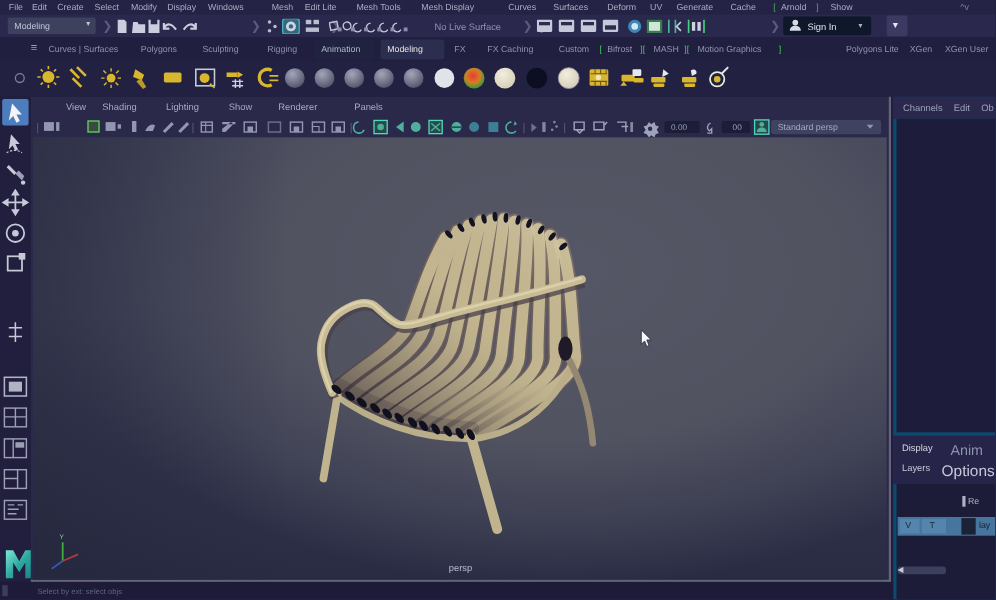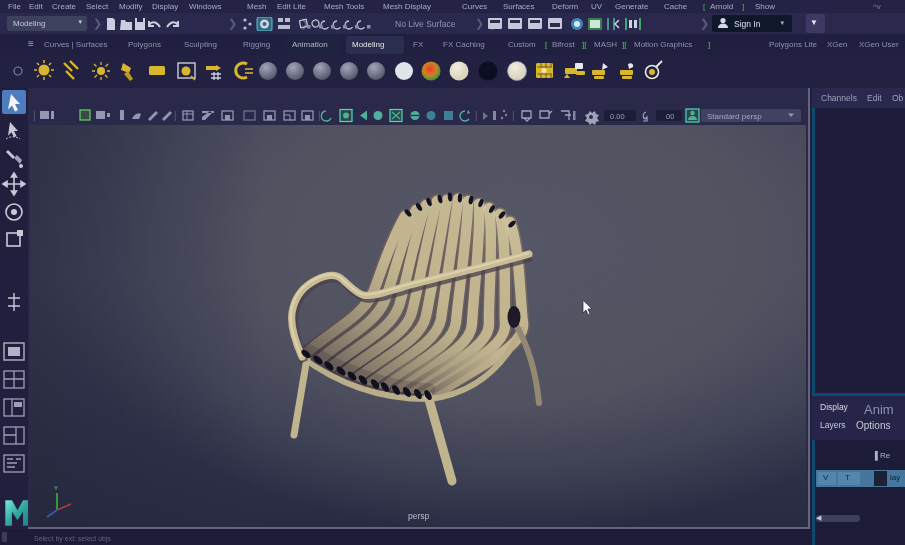--- a/index.html
+++ b/index.html
@@ -331,20 +331,28 @@
             <stop offset="0" stop-color="#7ce8d5"></stop>
             <stop offset="0.5" stop-color="#2ea8a0"></stop>
             <stop offset="1" stop-color="#1b7f86"></stop>
           </linearGradient>
         </defs>
 <path d="M2 26V3h6l5 9 5-9h6v23h-6V13l-5 8-5-8v13z" fill="url(#mg)"></path>
 </svg>
 </div>
 
 <div class="abs" id="vframe">
+ <div id="pmenu">
+  <span class="t" style="left:32px">View</span>
+  <span class="t" style="left:65px">Shading</span>
+  <span class="t" style="left:123px">Lighting</span>
+  <span class="t" style="left:180px">Show</span>
+  <span class="t" style="left:225px">Renderer</span>
+  <span class="t" style="left:294px">Panels</span>
+ </div>
  <div id="ptools">
  <svg width="780" height="19" viewBox="0 0 780 19">
   <g fill="#8d92ac" font-size="10" font-family="Liberation Sans">
   <text x="5" y="13" fill="#5a5d7a">|</text>
             <text x="146" y="13" fill="#5a5d7a">|</text>
             <text x="290" y="13" fill="#5a5d7a">|</text>
             <text x="447" y="13" fill="#5a5d7a">|</text>
             <text x="484" y="13" fill="#5a5d7a">|</text>
   </g>
   <g fill="#9296b0">
@@ -525,21 +533,21 @@
  <div class="abs" style="left:0;top:0;width:93px;height:20px;background:#2a284c">
   <span class="t" style="left:9px;top:5px;font-size:8.5px;color:#9ea3ba">Channels</span>
   <span class="t" style="left:55px;top:5px;font-size:8.5px;color:#9ea3ba">Edit</span>
   <span class="t" style="left:80px;top:5px;font-size:8.5px;color:#9ea3ba">Ob</span>
  </div>
  <div class="abs" style="left:3px;top:20px;width:90px;height:285px;background:#1d1c3a"></div>
  <div class="abs" style="left:0;top:308px;width:93px;height:44px;background:#262448">
   <span class="t" style="left:8px;top:6px;font-size:8.5px;color:#d6d9e6">Display</span>
   <span class="t" style="left:52px;top:6px;font-size:13px;color:#8e93ad">Anim</span>
   <span class="t" style="left:8px;top:24px;font-size:8.5px;color:#c6cad8">Layers</span>
-  <span class="t" style="left:44px;top:24px;font-size:10px;color:#c6cad8">Options</span>
+  <span class="t" style="left:44px;top:24px;font-size:14px;color:#c6cad8">Options</span>
  </div>
  <div class="abs" style="left:3px;top:352px;width:90px;height:180px;background:#1c1b38"></div>
  <div class="abs" style="left:60px;top:362px;width:33px;height:12px">
   <span class="t" style="left:0;top:1px;font-size:8px;color:#aeb2c6">▐ Re</span>
  </div>
  <div class="abs" style="left:4px;top:382px;width:89px;height:17px;background:#46759e">
   <div class="abs" style="left:2px;top:2px;width:18px;height:13px;background:#5585ad"></div>
   <span class="t" style="left:7px;top:3px;font-size:8px;color:#16283a">V</span>
   <div class="abs" style="left:22px;top:2px;width:22px;height:13px;background:#5585ad"></div>
   <span class="t" style="left:29px;top:3px;font-size:8px;color:#16283a">T</span>

